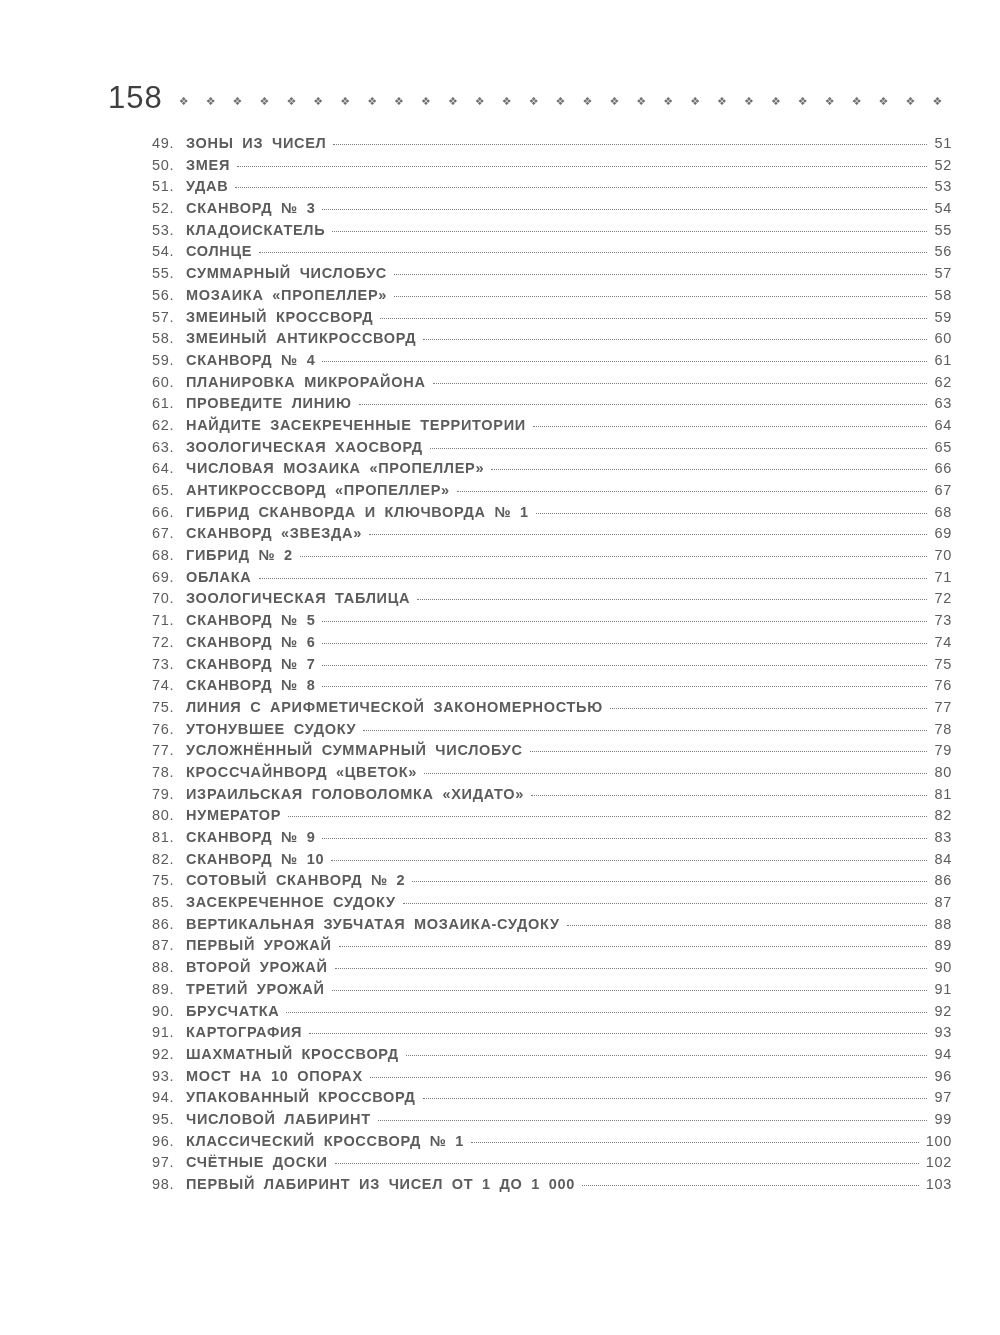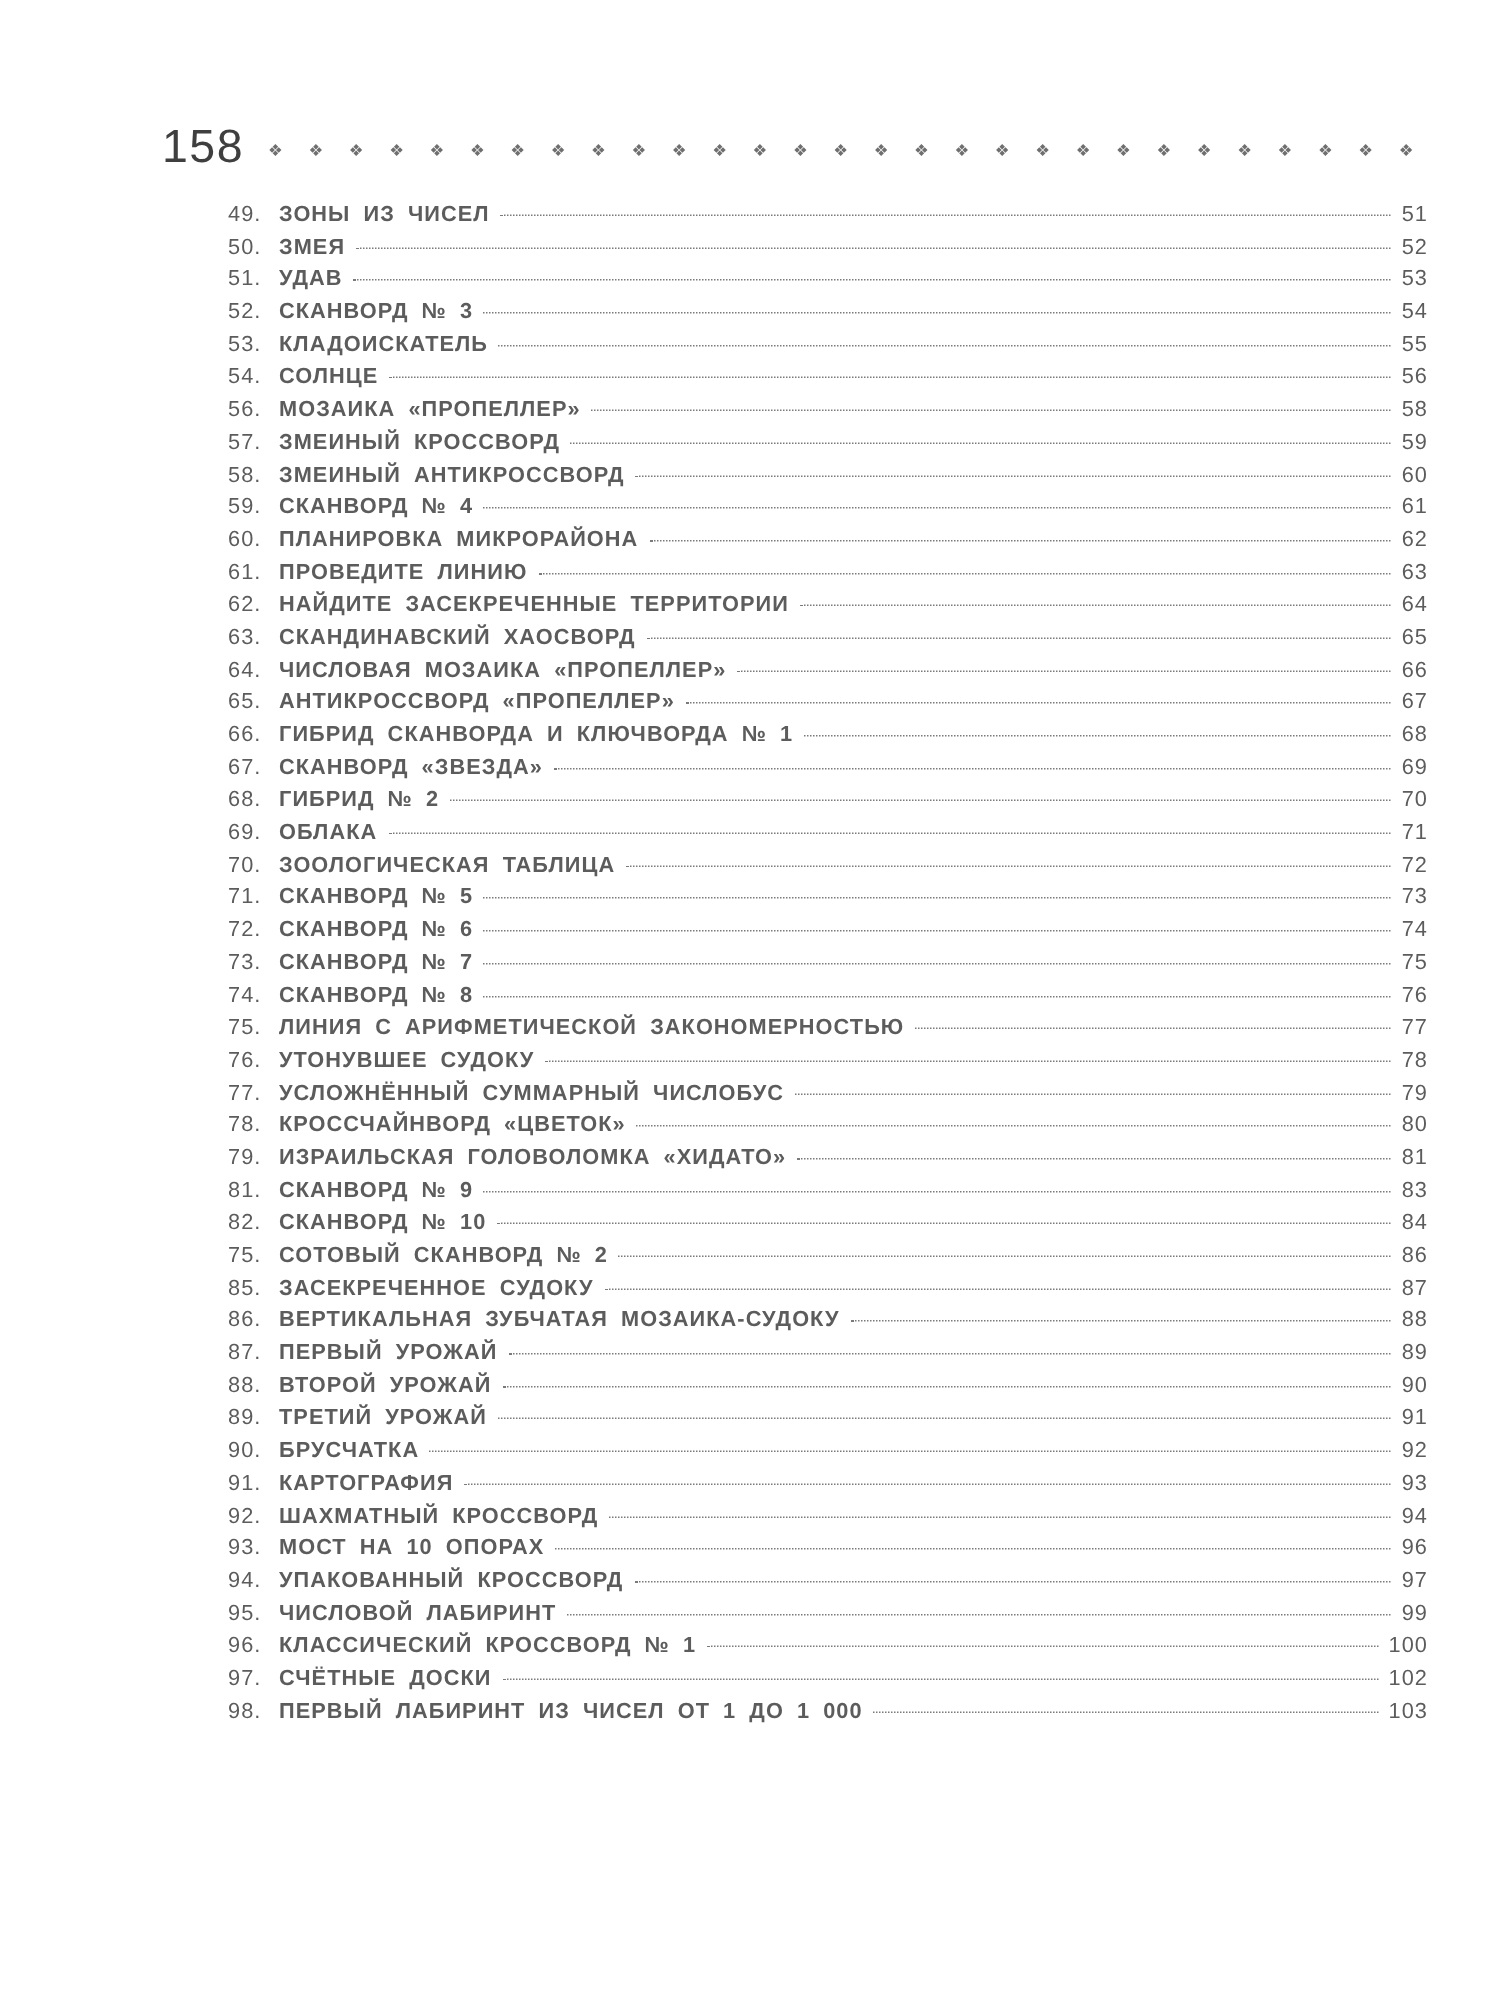--- a/index.html
+++ b/index.html
@@ -122,20 +122,26 @@
       <span class="pg">55</span>
     </div>
 
     <div class="row">
       <span class="num">54.</span>
       <span class="title">СОЛНЦЕ</span>
       <span class="leader"></span>
       <span class="pg">56</span>
     </div>
 
+    <div class="row">
+      <span class="num">55.</span>
+      <span class="title">СУММАРНЫЙ ЧИСЛОБУС</span>
+      <span class="leader"></span>
+      <span class="pg">57</span>
+    </div>
 
     <div class="row">
       <span class="num">56.</span>
       <span class="title">МОЗАИКА «ПРОПЕЛЛЕР»</span>
       <span class="leader"></span>
       <span class="pg">58</span>
     </div>
 
     <div class="row">
       <span class="num">57.</span>
@@ -174,21 +180,21 @@
 
     <div class="row">
       <span class="num">62.</span>
       <span class="title">НАЙДИТЕ ЗАСЕКРЕЧЕННЫЕ ТЕРРИТОРИИ</span>
       <span class="leader"></span>
       <span class="pg">64</span>
     </div>
 
     <div class="row">
       <span class="num">63.</span>
-      <span class="title">СКАНДИНАВСКИЙ ХАОСВОРД</span>
+      <span class="title">ЗООЛОГИЧЕСКАЯ ХАОСВОРД</span>
       <span class="leader"></span>
       <span class="pg">65</span>
     </div>
 
     <div class="row">
       <span class="num">64.</span>
       <span class="title">ЧИСЛОВАЯ МОЗАИКА «ПРОПЕЛЛЕР»</span>
       <span class="leader"></span>
       <span class="pg">66</span>
     </div>
@@ -291,20 +297,26 @@
       <span class="pg">80</span>
     </div>
 
     <div class="row">
       <span class="num">79.</span>
       <span class="title">ИЗРАИЛЬСКАЯ ГОЛОВОЛОМКА «ХИДАТО»</span>
       <span class="leader"></span>
       <span class="pg">81</span>
     </div>
 
+    <div class="row">
+      <span class="num">80.</span>
+      <span class="title">НУМЕРАТОР</span>
+      <span class="leader"></span>
+      <span class="pg">82</span>
+    </div>
 
     <div class="row">
       <span class="num">81.</span>
       <span class="title">СКАНВОРД № 9</span>
       <span class="leader"></span>
       <span class="pg">83</span>
     </div>
 
     <div class="row">
       <span class="num">82.</span>

